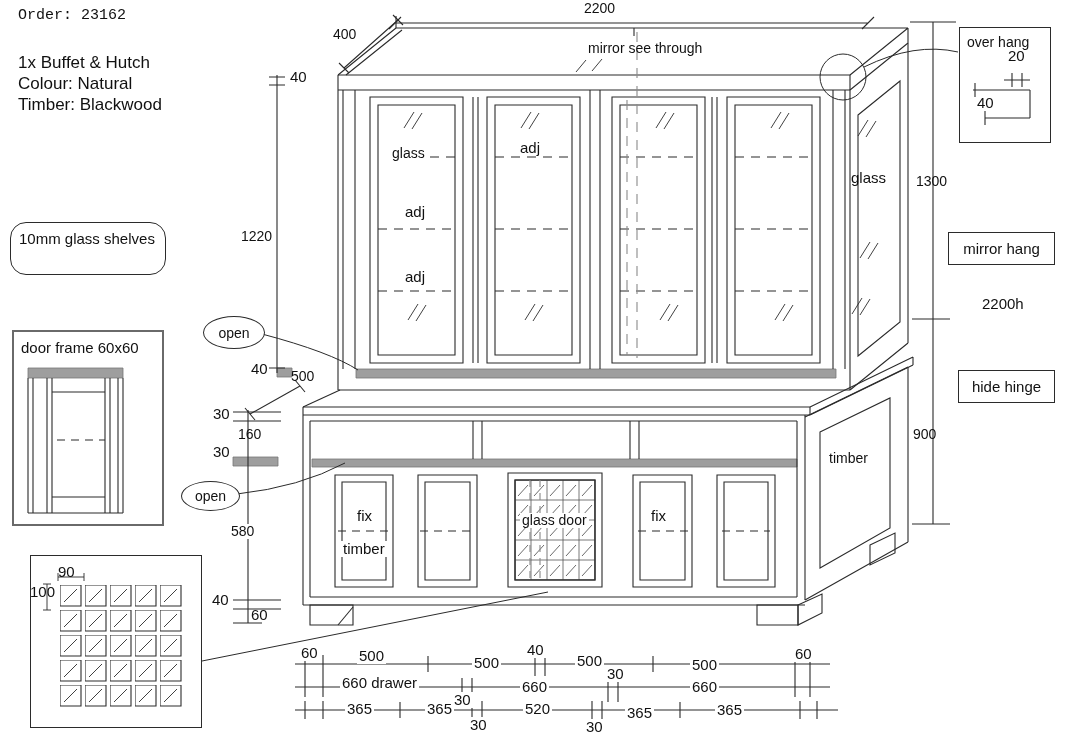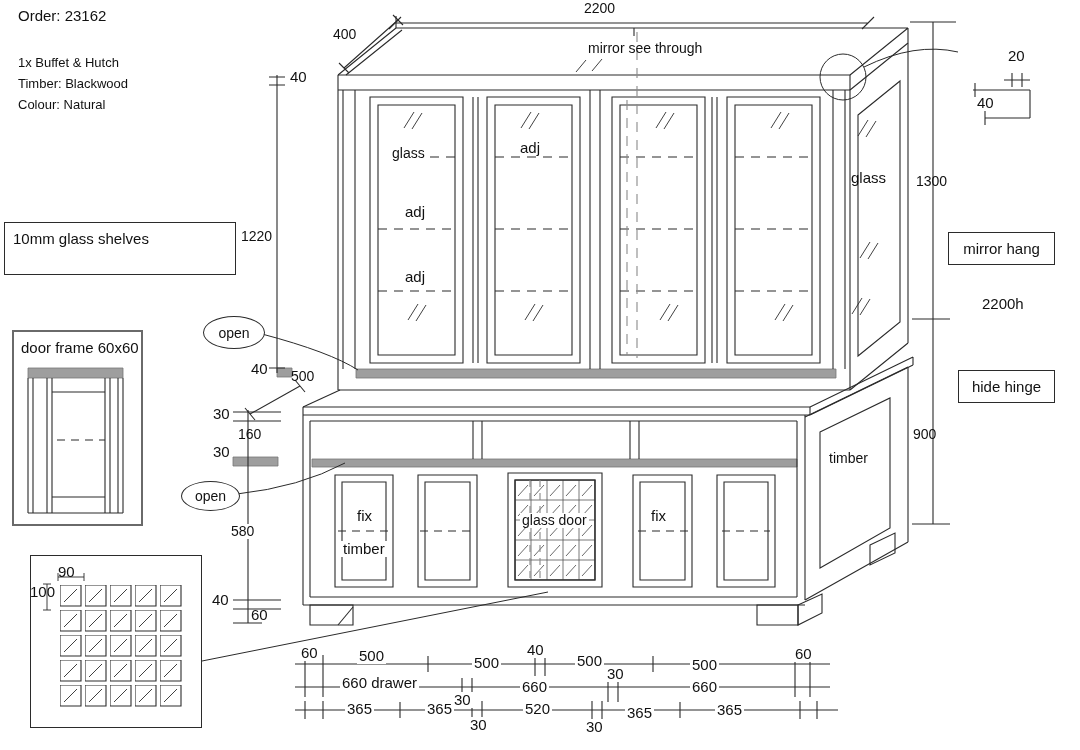--- a/index.html
+++ b/index.html
@@ -9,21 +9,21 @@
   svg.lw *{vector-effect:non-scaling-stroke;}
   .lbl{position:absolute;font-size:15px;line-height:1.05;background:#fff;padding:0 2px;
        color:#111;white-space:nowrap;}
   .nobg{background:transparent;padding:0;}
   .f14{font-size:14px;} .f15{font-size:15px;}
   .box{position:absolute;border:1.6px solid #2b2b2b;background:transparent;box-sizing:border-box;}
   .gbox{border:2px solid #6a6a6a;}
   .center{display:flex;align-items:center;justify-content:center;}
   .oval{position:absolute;border:1.4px solid #2b2b2b;border-radius:50%;background:#fff;
         display:flex;align-items:center;justify-content:center;font-size:14px;}
-  .speclines div{font-size:13px;line-height:21px;}
+  .speclines div{font-size:17px;line-height:21px;}
   .notebox{padding:5px 8px;}
   .notebox div{font-size:15px;line-height:22px;}
 </style>
 </head>
 <body>
 
 <div class="stage">
 
   <svg class="lw" width="1080" height="750" viewBox="0 0 1080 750">
     <defs>
@@ -158,34 +158,37 @@
       <path d="M202,661 L548,592" stroke-width="1"></path>
 
       <path d="M295,664 H830 M305,655 V697 M323,655 V697 M428,656 V672 M535,652 V676 M545,652 V676 M653,656 V672 M795,650 V697 M810,650 V697"></path>
 
       <path d="M295,687 H830 M462,678 V702 M472,678 V702 M608,678 V702 M618,678 V702"></path>
 
       <path d="M295,710 H838 M305,701 V719 M323,701 V719 M400,702 V718 M472,701 V725 M482,701 V725 M592,701 V727 M602,701 V727 M680,702 V718 M800,701 V719 M817,701 V719"></path>
     </g>
   </svg>
 
-  <div class="lbl f15 nobg" style="left:18px;top:8px;">Order: 23162</div>
+  <div class="lbl f15 nobg" style="left:18px;top:8px;font-family:Liberation Mono, monospace;">Order: 23162</div>
   <div class="speclines" style="position:absolute;left:18px;top:52px;">
     <div>1x Buffet &amp; Hutch</div>
+    <div>Colour: Natural</div>
     <div>Timber: Blackwood</div>
-    <div>Colour: Natural</div>
-  </div>
-
-  <div class="box notebox" style="left:4px;top:222px;width:232px;height:53px;">
+  </div>
+
+  <div class="box notebox" style="left:10px;top:222px;width:156px;height:53px;border-radius:16px;">
     <div>10mm glass shelves</div>
   </div>
-  <div class="box gbox" style="left:12px;top:330px;width:131px;height:196px;">
+  <div class="box gbox" style="left:12px;top:330px;width:152px;height:196px;">
     <div class="f15" style="position:absolute;left:7px;top:7px;">door frame 60x60</div>
   </div>
   <div class="box" style="left:30px;top:555px;width:172px;height:173px;"></div>
+  <div class="box" style="left:959px;top:27px;width:92px;height:116px;">
+    <div class="f14" style="position:absolute;left:7px;top:6px;">over hang</div>
+  </div>
   <div class="box center f15" style="left:948px;top:232px;width:107px;height:33px;">
     <span>mirror hang</span>
   </div>
   <div class="box center f15" style="left:958px;top:370px;width:97px;height:33px;">
     <span>hide hinge</span>
   </div>
 
   <div class="lbl f14 nobg" style="left:588px;top:41px;">mirror see through</div>
   <div class="oval" style="left:203px;top:316px;width:60px;height:31px;">
     <span>open</span>

